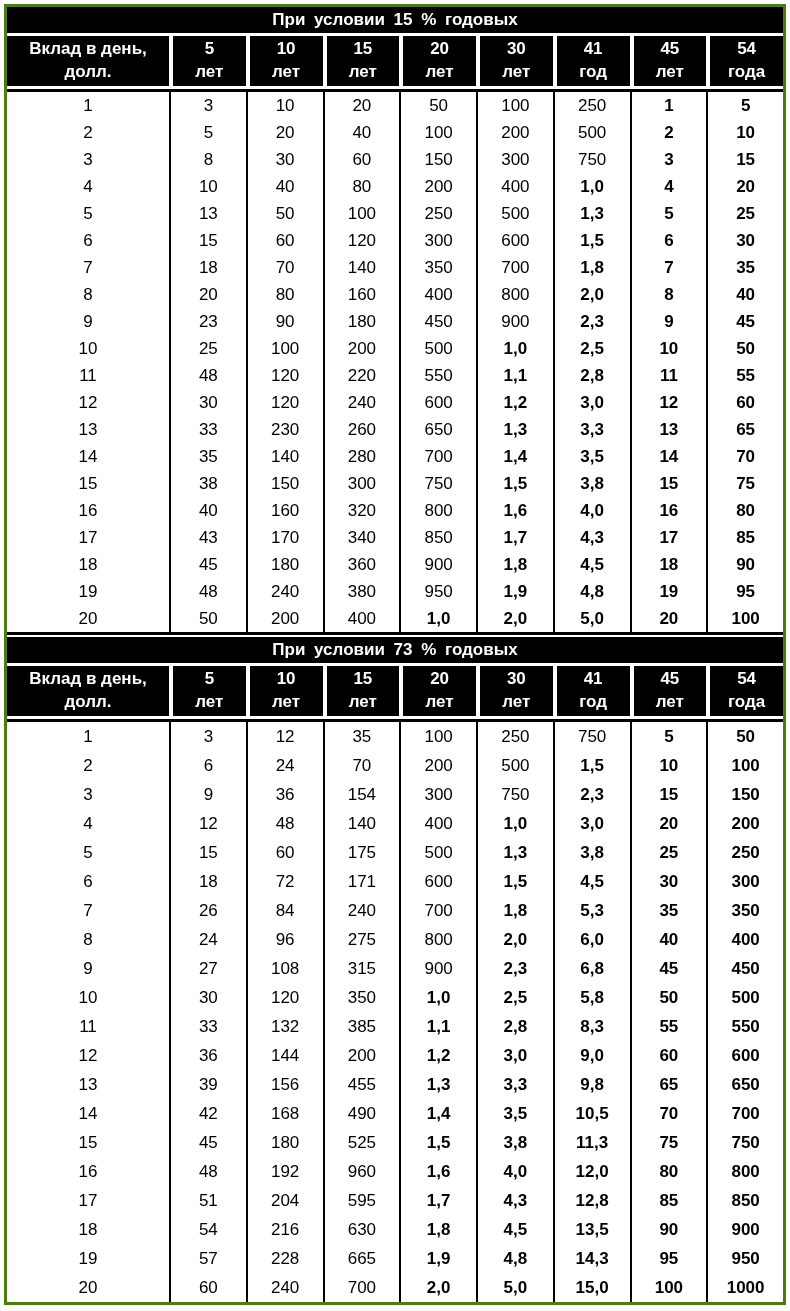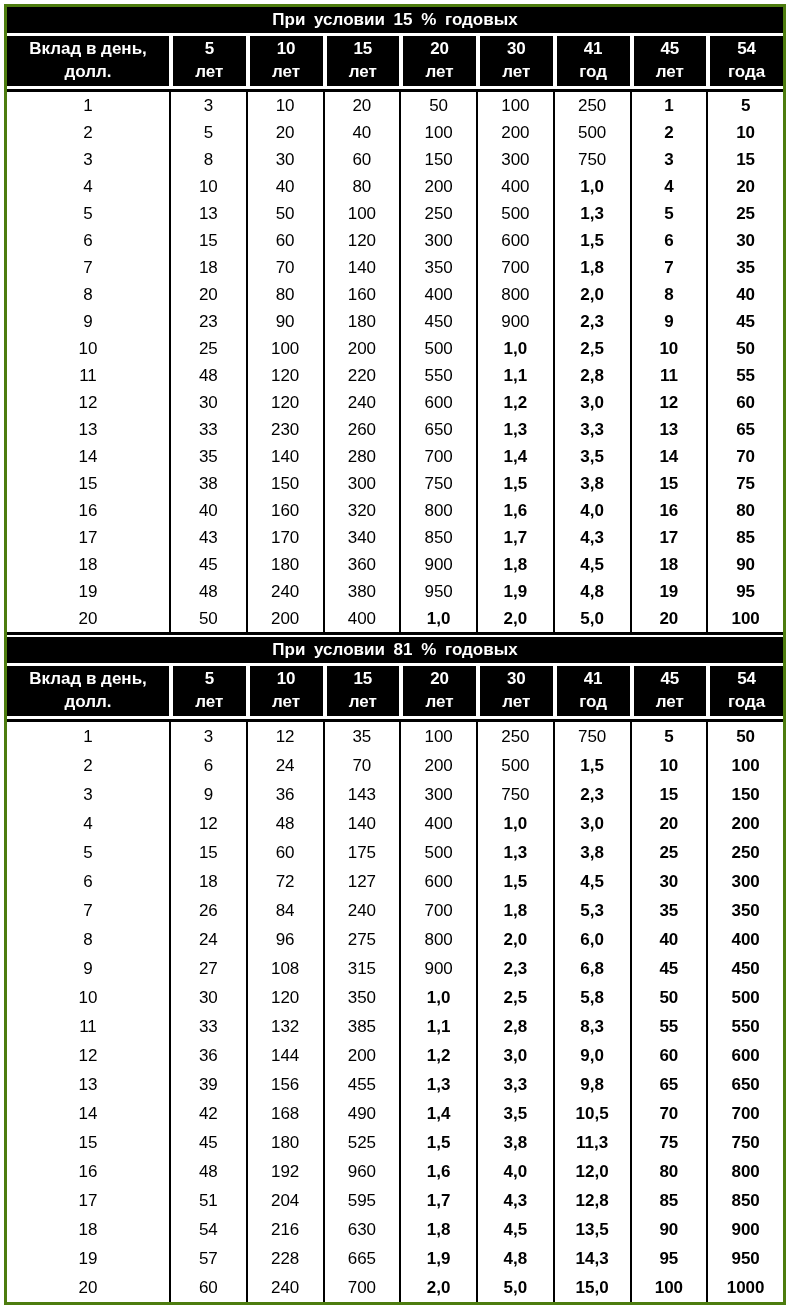--- a/index.html
+++ b/index.html
@@ -289,21 +289,21 @@
         <div class="cell bold">2,0</div>
         <div class="cell bold">5,0</div>
         <div class="cell bold">20</div>
         <div class="cell bold">100</div>
       </div>
   </section>
 
   <div class="section-divider"></div>
 
   <section class="tbl s20">
-    <div class="title-bar">При условии 81 % годовых</div>
+    <div class="title-bar">При условии 73 % годовых</div>
     <div class="header-row">
         <div class="hcell">
           <div>Вклад в день,</div>
           <div>долл.</div>
         </div>
         <div class="hcell">
           <div>5</div>
           <div>лет</div>
         </div>
         <div class="hcell">
@@ -351,21 +351,21 @@
         <div class="cell">24</div>
         <div class="cell">70</div>
         <div class="cell">200</div>
         <div class="cell">500</div>
         <div class="cell bold">1,5</div>
         <div class="cell bold">10</div>
         <div class="cell bold">100</div>
         <div class="cell c0">3</div>
         <div class="cell">9</div>
         <div class="cell">36</div>
-        <div class="cell">143</div>
+        <div class="cell">154</div>
         <div class="cell">300</div>
         <div class="cell">750</div>
         <div class="cell bold">2,3</div>
         <div class="cell bold">15</div>
         <div class="cell bold">150</div>
         <div class="cell c0">4</div>
         <div class="cell">12</div>
         <div class="cell">48</div>
         <div class="cell">140</div>
         <div class="cell">400</div>
@@ -378,21 +378,21 @@
         <div class="cell">60</div>
         <div class="cell">175</div>
         <div class="cell">500</div>
         <div class="cell bold">1,3</div>
         <div class="cell bold">3,8</div>
         <div class="cell bold">25</div>
         <div class="cell bold">250</div>
         <div class="cell c0">6</div>
         <div class="cell">18</div>
         <div class="cell">72</div>
-        <div class="cell">127</div>
+        <div class="cell">171</div>
         <div class="cell">600</div>
         <div class="cell bold">1,5</div>
         <div class="cell bold">4,5</div>
         <div class="cell bold">30</div>
         <div class="cell bold">300</div>
         <div class="cell c0">7</div>
         <div class="cell">26</div>
         <div class="cell">84</div>
         <div class="cell">240</div>
         <div class="cell">700</div>

